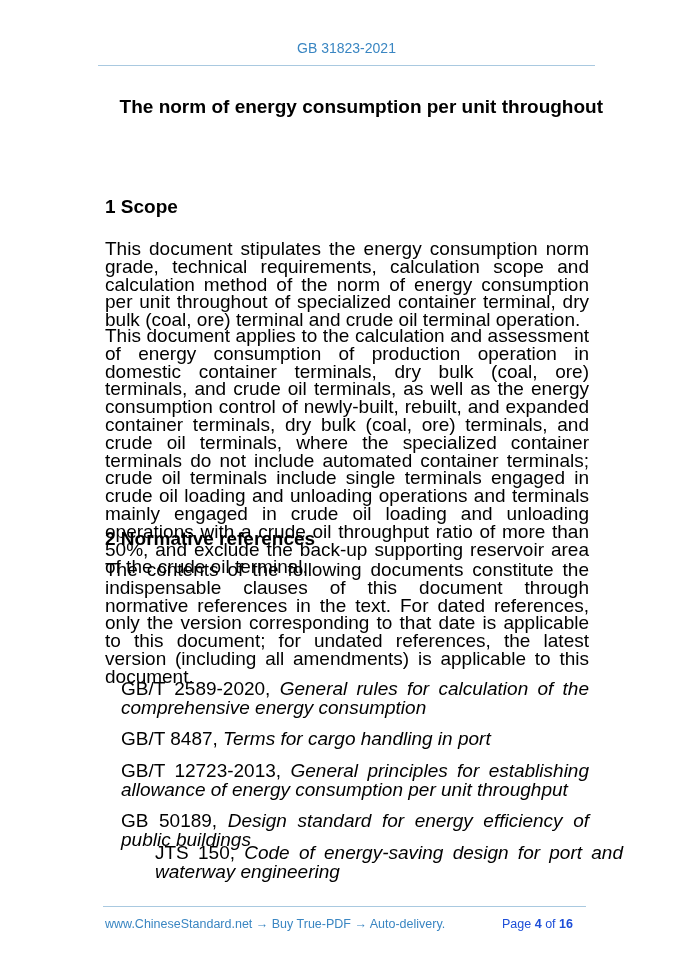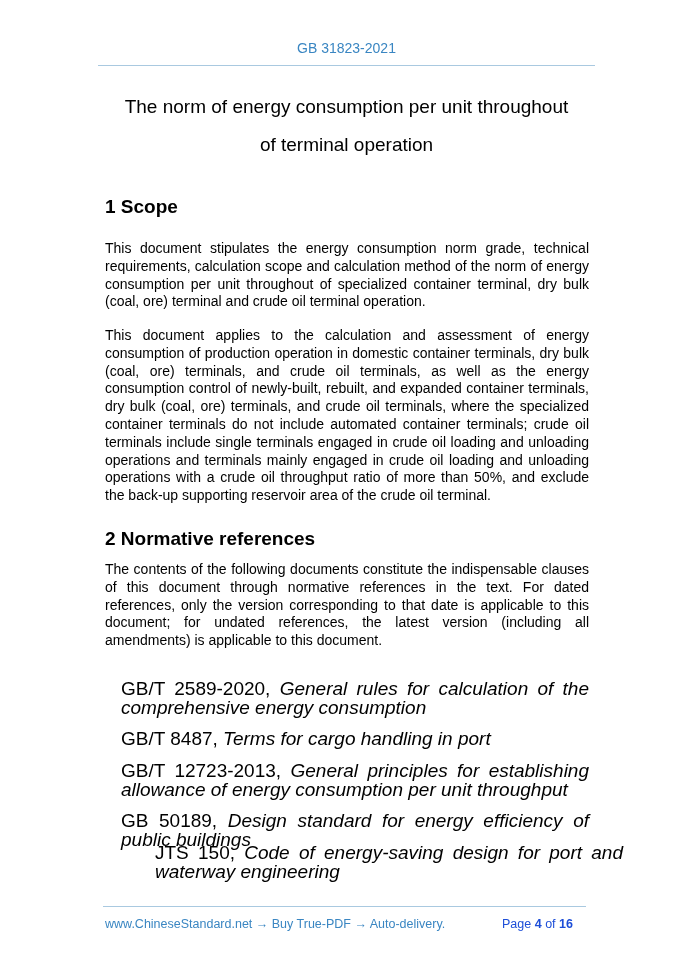--- a/index.html
+++ b/index.html
@@ -30,30 +30,30 @@
       left: 98px;
       width: 497px;
       height: 1px;
       background: #a9c9e0;
     }
     .title {
       position: absolute;
       top: 88px;
       left: 90px;
       width: 513px;
-      text-align: center;
+      text-align: right;
       font-size: 19px;
-      font-weight: normal;
+      font-weight: bold;
       line-height: 38px;
     }
     .content {
       position: absolute;
       left: 105px;
       width: 484px;
-      font-size: 14px;
+      font-size: 19px;
       line-height: 17.8px;
     }
     .h1 {
       position: absolute;
       left: 105px;
       font-size: 19px;
       font-weight: bold;
     }
     .para {
       text-align: justify;
@@ -96,21 +96,20 @@
     .footer-right b { font-weight: bold; }
   </style>
 </head>
 <body>
 
 <div class="header">GB 31823-2021</div>
 <div class="header-rule"></div>
 
 <div class="title">
   <div>The norm of energy consumption per unit throughout</div>
-  <div>of terminal operation</div>
 </div>
 
 <div class="h1" style="top:196px;">1 Scope</div>
 
 <div class="content" style="top:240px;">
   <p class="para">This document stipulates the energy consumption norm grade, technical requirements, calculation scope and calculation method of the norm of energy consumption per unit throughout of specialized container terminal, dry bulk (coal, ore) terminal and crude oil terminal operation.</p>
 </div>
 
 <div class="content" style="top:327px;">
   <p class="para">This document applies to the calculation and assessment of energy consumption of production operation in domestic container terminals, dry bulk (coal, ore) terminals, and crude oil terminals, as well as the energy consumption control of newly-built, rebuilt, and expanded container terminals, dry bulk (coal, ore) terminals, and crude oil terminals, where the specialized container terminals do not include automated container terminals; crude oil terminals include single terminals engaged in crude oil loading and unloading operations and terminals mainly engaged in crude oil loading and unloading operations with a crude oil throughput ratio of more than 50%, and exclude the back-up supporting reservoir area of the crude oil terminal.</p>

